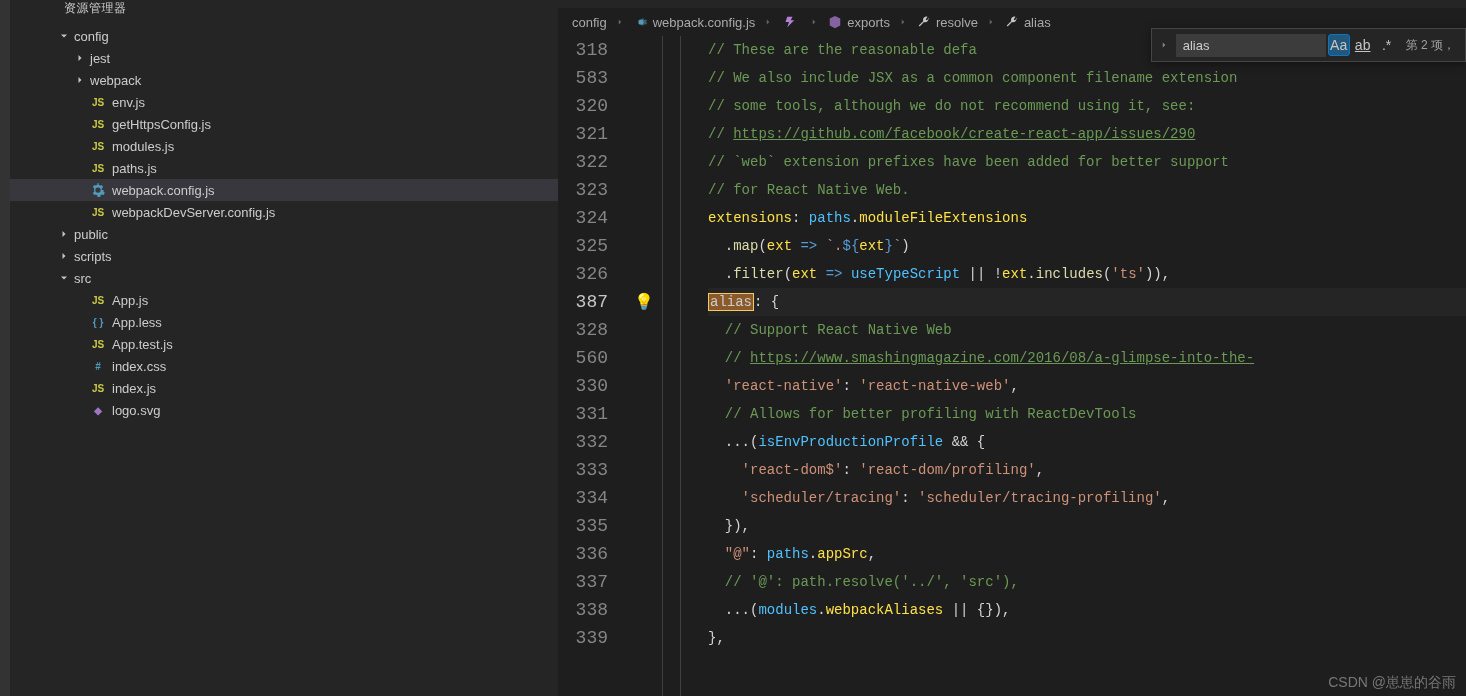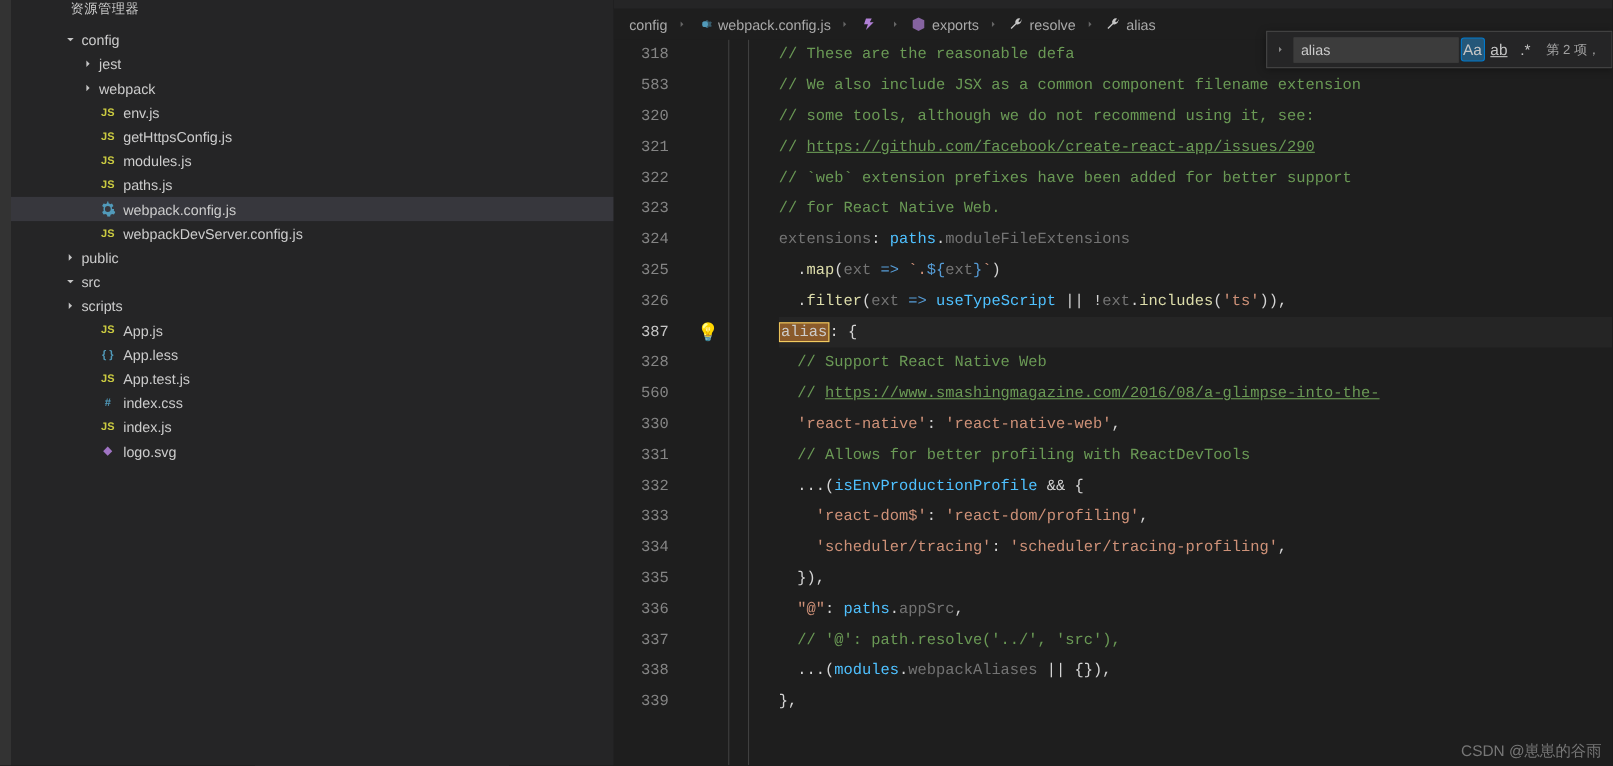--- a/index.html
+++ b/index.html
@@ -83,21 +83,21 @@
 .breadcrumbs .sep { color: #666; margin: 0 4px; }
 .bc-icon { width: 16px; height: 16px; display: inline-flex; align-items: center; justify-content: center; }
 
 .editor-body { flex: 1; display: flex; overflow: hidden; position: relative; }
 .gutter {
   width: 70px;
   text-align: right;
   padding-right: 20px;
   color: #858585;
   font-family: Consolas, "Courier New", monospace;
-  font-size: 14px;
+  font-size: 18px;
   line-height: 28px;
   user-select: none;
 }
 .lightbulb-gutter {
   width: 30px;
   position: relative;
 }
 .lightbulb {
   position: absolute;
   color: #ffcc00;
@@ -122,21 +122,21 @@
   line-height: 28px;
   white-space: pre;
   position: relative;
   overflow: hidden;
 }
 .code-line { height: 28px; }
 .code-line.hl { background: rgba(255,255,255,0.03); }
 .c-comment { color: #6a9955; }
 .c-link { color: #6a9955; text-decoration: underline; }
 .c-keyword { color: #569cd6; }
-.c-ident { color: #737373; }
+.c-ident { color: #fde047; }
 .c-func { color: #dcdcaa; }
 .c-string { color: #ce9178; }
 .c-punct { color: #d4d4d4; }
 .c-op { color: #d4d4d4; }
 .c-var { color: #4fc1ff; }
 .c-tmpl { color: #569cd6; }
 .c-default { color: #d4d4d4; }
 .match-current { background: #8a5a2b; border: 1px solid #f2cc60; padding: 0 1px; }
 
 .find-widget {
@@ -266,33 +266,33 @@
             <svg width="12" height="12" viewBox="0 0 16 16">
               <path fill="#c5c5c5" d="M6 4l4 4-4 4z"></path>
             </svg>
           </span>
           <span class="label">public</span>
         </div>
         <div class="tree-row">
           <span class="indent" style="width:46px"></span>
           <span class="chev">
             <svg width="12" height="12" viewBox="0 0 16 16">
+              <path fill="#c5c5c5" d="M6 4l4 4-4 4z"></path>
+            </svg>
+          </span>
+          <span class="label">scripts</span>
+        </div>
+        <div class="tree-row">
+          <span class="indent" style="width:46px"></span>
+          <span class="chev">
+            <svg width="12" height="12" viewBox="0 0 16 16">
               <path fill="#c5c5c5" d="M4 6l4 4 4-4z"></path>
             </svg>
           </span>
           <span class="label">src</span>
-        </div>
-        <div class="tree-row">
-          <span class="indent" style="width:46px"></span>
-          <span class="chev">
-            <svg width="12" height="12" viewBox="0 0 16 16">
-              <path fill="#c5c5c5" d="M6 4l4 4-4 4z"></path>
-            </svg>
-          </span>
-          <span class="label">scripts</span>
         </div>
         <div class="tree-row">
           <span class="indent" style="width:62px"></span>
           <span class="chev"></span>
           <span class="file-icon fi-js">JS</span>
           <span class="label">App.js</span>
         </div>
         <div class="tree-row">
           <span class="indent" style="width:62px"></span>
           <span class="chev"></span>

